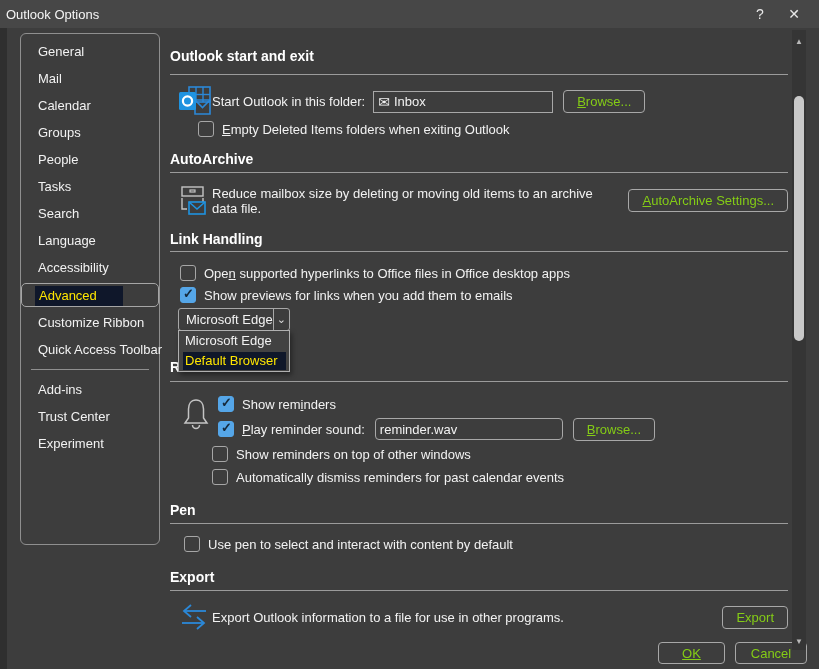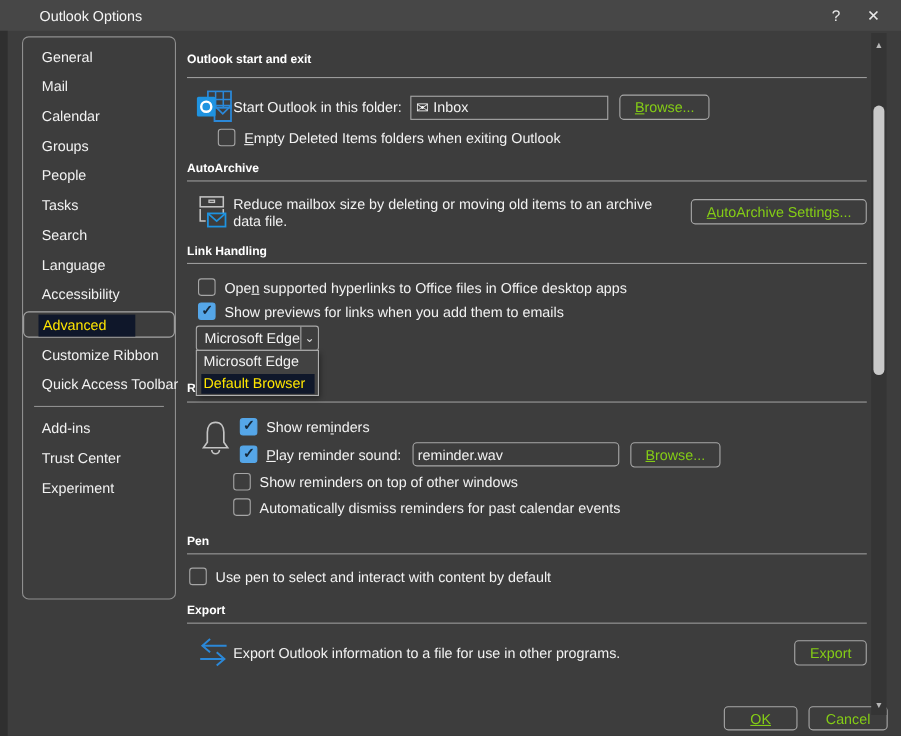--- a/index.html
+++ b/index.html
@@ -3,55 +3,55 @@
 <meta charset="utf-8">
 <style>
   html,body{margin:0;padding:0;background:#222;}
   .dialog{
     position:relative;width:819px;height:669px;overflow:hidden;
     background:#3d3d3d;color:#f2f2f2;
     font-family:"Liberation Sans", sans-serif;font-size:13px;
   }
   
   .titlebar{position:absolute;left:0;top:0;width:819px;height:28px;background:#474747;display:flex;align-items:center;}
-  .titlebar .title{margin-left:36px;font-size:13px;color:#f5f5f5;}
+  .titlebar .title{margin-left:6px;font-size:13px;color:#f5f5f5;}
   .tb-spacer{flex:1;}
   .tb-btn{width:34px;height:28px;display:flex;align-items:center;justify-content:center;color:#e8e8e8;font-size:14px;cursor:default;}
   .tb-btn.close{margin-right:8px;}
   
   .left-strip{position:absolute;left:0;top:28px;width:7px;height:641px;background:#2f2f2f;}
   
   .sidebar{position:absolute;left:20px;top:33px;width:140px;height:512px;border:1px solid #8f8f8f;border-radius:6px;background:#3d3d3d;box-sizing:border-box;padding-top:4px;}
   .sb-item{height:27px;line-height:27px;padding-left:17px;color:#f2f2f2;white-space:nowrap;cursor:default;}
   .sb-item.selected{border:1px solid #a6a6a6;border-radius:5px;margin:2px 0;height:24px;line-height:24px;box-sizing:border-box;}
   .sb-divider{height:1px;background:#8f8f8f;margin:6px 10px 6px 10px;}
   .marker{background:#0f172a;color:#ffe600;}
   .marker.adv{padding:2px 26px 3px 4px;margin-left:-4px;}
   
   .content{position:absolute;left:170px;top:28px;width:618px;}
-  .sec-h{font-weight:bold;font-size:11px;color:#ffffff;}
+  .sec-h{font-weight:bold;font-size:14px;color:#ffffff;}
   .hrule{height:1px;background:#9b9b9b;}
   .h1{margin-top:20px;} .hr1{margin-top:10px;}
   .row1{margin-top:11px;display:flex;align-items:center;}
   .cb-empty{margin-top:4px;margin-left:28px;}
   .h2{margin-top:14px;} .hr2{margin-top:5px;}
   .row2{margin-top:12px;display:flex;align-items:center;}
   .h3{margin-top:15px;} .hr3{margin-top:4px;}
   .cb-office{margin-top:13px;margin-left:10px;}
   .cb-previews{margin-top:6px;margin-left:10px;}
   .dd-row{margin-top:5px;margin-left:8px;display:flex;align-items:center;gap:14px;position:relative;z-index:5;}
   .h4{margin-top:28px;} .hr4{margin-top:6px;}
   .rem-block{margin-top:11px;position:relative;padding-left:48px;}
   .bell-wrap{position:absolute;left:12px;top:4px;}
   .rem-row{display:flex;align-items:center;height:22px;}
   .rem-row.play{height:26px;margin-top:1px;}
   .rem-sub{margin-top:4px;margin-left:-6px;}
   .rem-sub2{margin-top:7px;margin-left:-6px;}
   .h5{margin-top:17px;} .hr5{margin-top:5px;}
-  .cb-pen{margin-top:12px;margin-left:2px;}
+  .cb-pen{margin-top:12px;margin-left:14px;}
   .h6{margin-top:17px;} .hr6{margin-top:5px;}
   .row-export{margin-top:12px;display:flex;align-items:center;}
   
   .cb-row{display:flex;align-items:center;gap:8px;font-size:13px;}
   .cb{width:14px;height:14px;border:1px solid #a6a6a6;border-radius:3px;background:transparent;flex:none;position:relative;box-sizing:content-box;cursor:default;}
   .cb.checked{background:#55a6e8;border-color:#55a6e8;}
   .cb.checked::after{content:"✓";position:absolute;left:2px;top:-2px;font-size:13px;font-weight:bold;color:#16293b;}
   .ak{text-decoration:underline;}
   .btn{display:inline-flex;align-items:center;justify-content:center;border:1px solid #a8a8a8;border-radius:4px;background:transparent;color:#84cc16;font-family:inherit;font-size:13px;padding:3px 13px;cursor:default;white-space:nowrap;}
   .field{border:1px solid #a8a8a8;background:transparent;color:#f2f2f2;height:20px;display:flex;align-items:center;box-sizing:content-box;}

